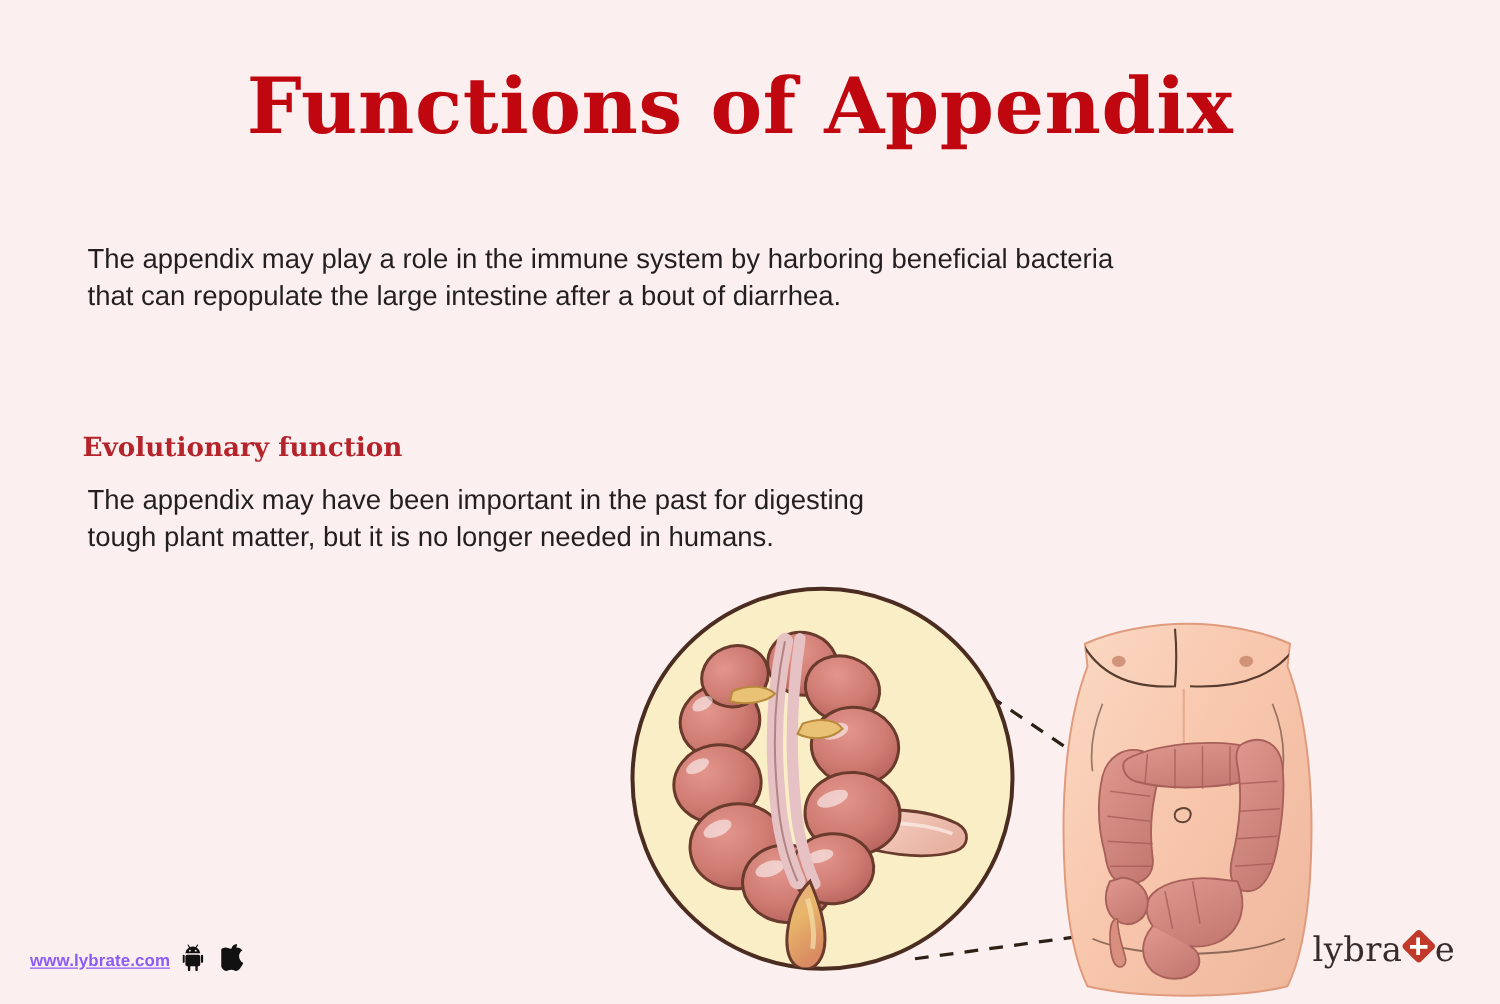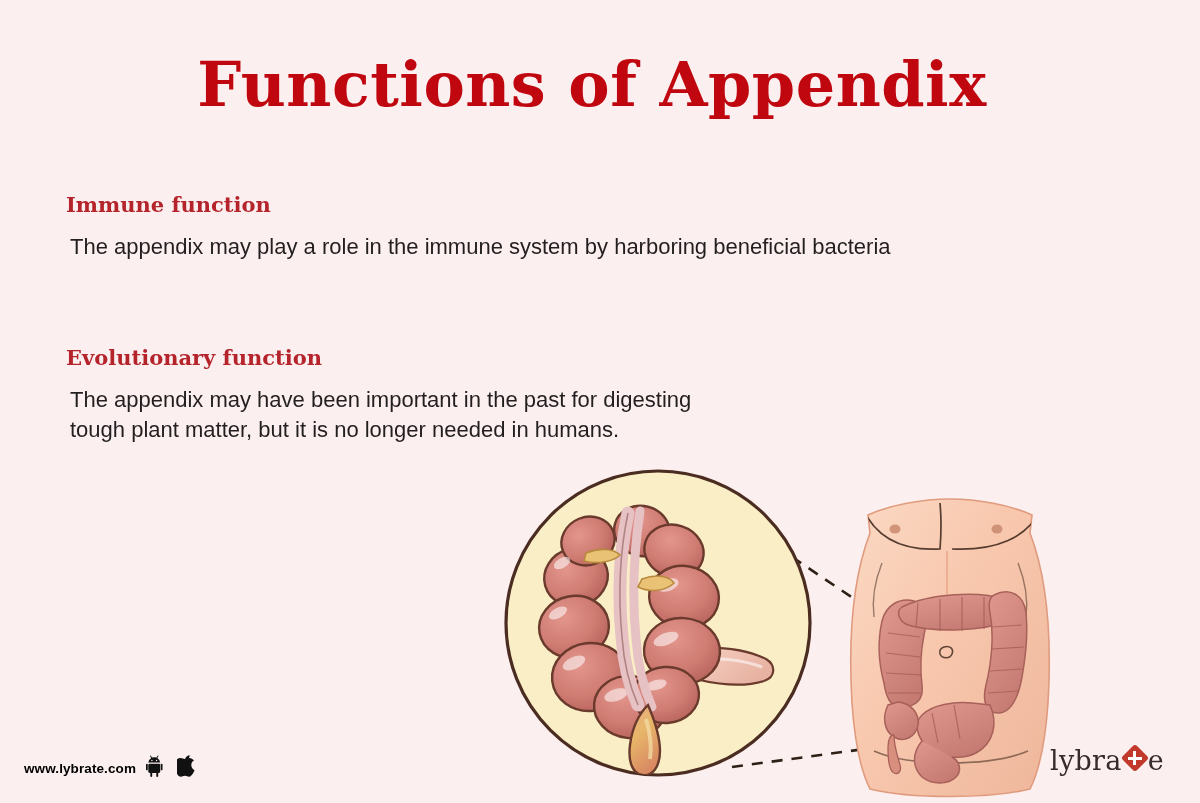--- a/index.html
+++ b/index.html
@@ -74,23 +74,24 @@
     left: 24px;
     top: 755px;
     display: flex;
     align-items: center;
     gap: 10px;
   }
   #site-url {
     font-family: "Liberation Sans", sans-serif;
     font-size: 13.5px;
     font-weight: 700;
-    color: #000000;
+    color: #8b5cf6;
     letter-spacing: 0.1px;
     white-space: nowrap;
+    text-decoration: underline;
   }
   .store-icon { display: block; }
 
   
   #brand-logo {
     position: absolute;
     right: 36px;
     top: 745px;
     display: flex;
     align-items: baseline;
@@ -140,23 +141,23 @@
   #illustration svg { display: block; }
 </style>
 </head>
 <body>
 
 <div id="poster">
 
   <div id="title">Functions of Appendix</div>
 
   <div class="section" id="section-immune">
-    <p class="section-heading">Immune function</p>
     <p class="section-body">
       <span class="line">The appendix may play a role in the immune system by harboring beneficial bacteria</span>
+      <span class="line">that can repopulate the large intestine after a bout of diarrhea.</span>
     </p>
   </div>
 
   <div class="section" id="section-evolutionary">
     <p class="section-heading">Evolutionary function</p>
     <p class="section-body">
       <span class="line">The appendix may have been important in the past for digesting</span>
       <span class="line">tough plant matter, but it is no longer needed in humans.</span>
     </p>
   </div>

